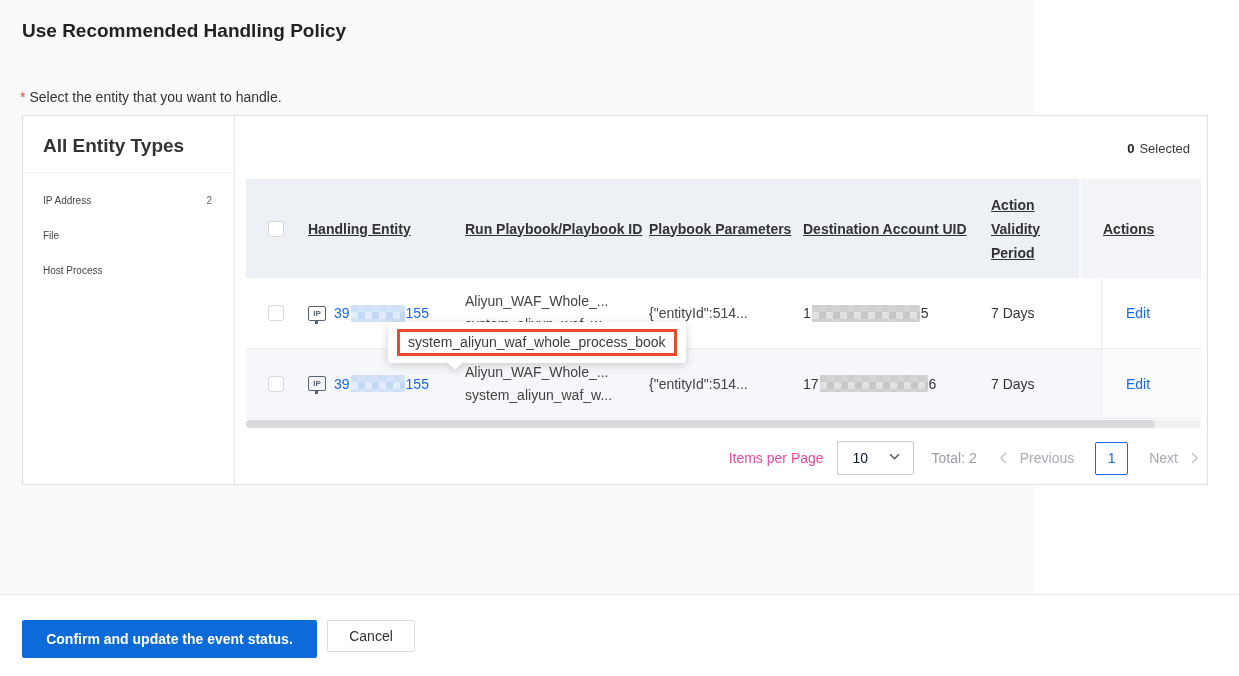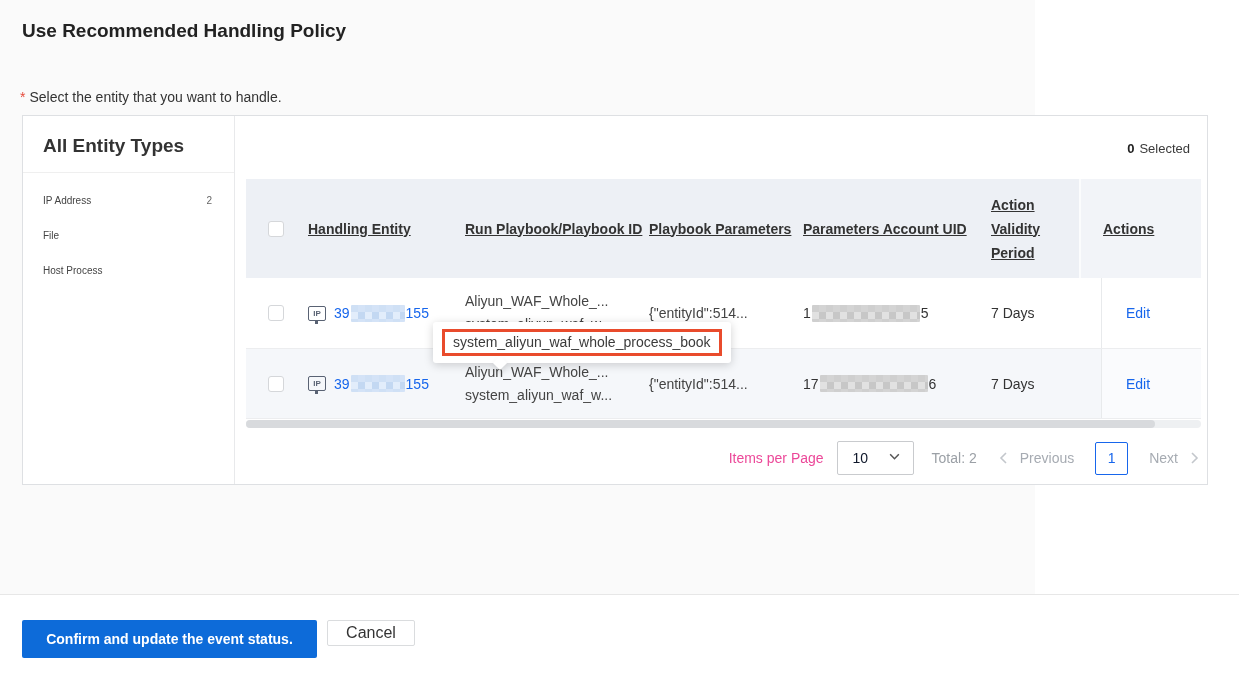--- a/index.html
+++ b/index.html
@@ -103,28 +103,28 @@
   .page-box { width:33px; height:33px; border:1px solid #1766ec; border-radius:2px; background:#fff;
               color:#1766ec; display:flex; align-items:center; justify-content:center;
               margin:0 21px; cursor:pointer; }
 
   
   .footer-divider { position:absolute; left:0; top:594px; width:1239px; height:1px; background:#e7e7e7; }
   .btn-primary { position:absolute; left:22px; top:620px; width:295px; height:38px;
                  background:#0d6bd9; border:none; border-radius:2px; color:#fff;
                  font-size:14px; font-weight:700; cursor:pointer;
                  font-family:"Liberation Sans","DejaVu Sans",sans-serif; }
-  .btn-cancel { position:absolute; left:327px; top:620px; width:88px; height:26px;
+  .btn-cancel { position:absolute; left:327px; top:620px; width:88px; height:32px;
                 background:#fff; border:1px solid #dadcde; border-radius:2px; color:#333;
-                font-size:16px; cursor:pointer;
+                font-size:14px; cursor:pointer;
                 font-family:"Liberation Sans","DejaVu Sans",sans-serif; }
 
   
   .tooltip { position:absolute; left:388px; top:322px; background:#fff; border-radius:3px;
-             box-shadow:0 2px 10px rgba(0,0,0,0.18); padding:7px 9px; z-index:50;margin-left:45px; }
+             box-shadow:0 2px 10px rgba(0,0,0,0.18); padding:7px 9px; z-index:50; }
   .tooltip-highlight { border:3px solid #e94b2c; padding:2px 8px 3px 8px; font-size:14px;
                        color:#3b3b3b; white-space:nowrap; }
   .tooltip-caret { position:absolute; left:62px; bottom:-5px; width:10px; height:10px; background:#fff;
                    transform:rotate(45deg); box-shadow:3px 3px 6px rgba(0,0,0,0.10); }
 </style>
 </head>
 <body>
 
 <div class="content-tint"></div>
 
@@ -163,21 +163,21 @@
     </div>
 
     <div class="table">
       <div class="t-header">
         <div class="th w-check">
             <span class="checkbox"></span>
           </div>
         <div class="th w-entity">Handling Entity</div>
         <div class="th w-playbook">Run Playbook/Playbook ID</div>
         <div class="th w-params">Playbook Parameters</div>
-        <div class="th w-uid">Parameters Account UID</div>
+        <div class="th w-uid">Destination Account UID</div>
         <div class="th w-validity-h">
             <span class="clip">Action Validity Period</span>
           </div>
         <div class="th w-actions-h">Actions</div>
       </div>
 
       <div class="t-row row-1">
         <div class="td w-check">
             <span class="checkbox"></span>
           </div>

